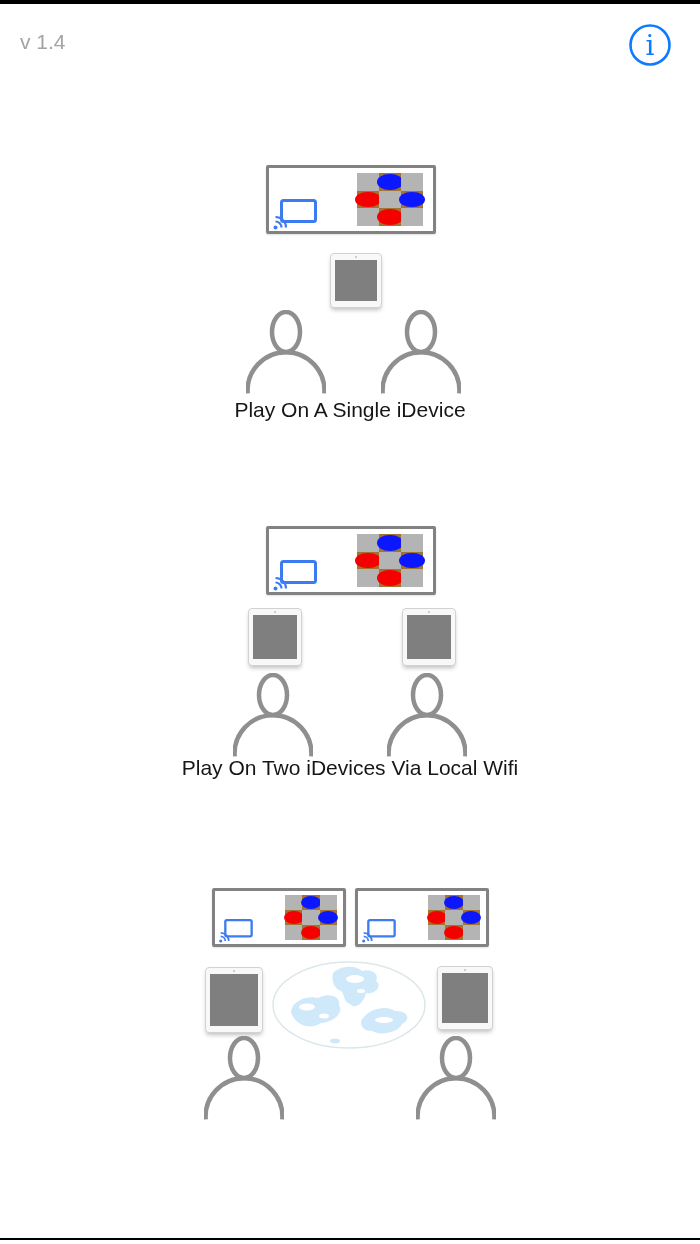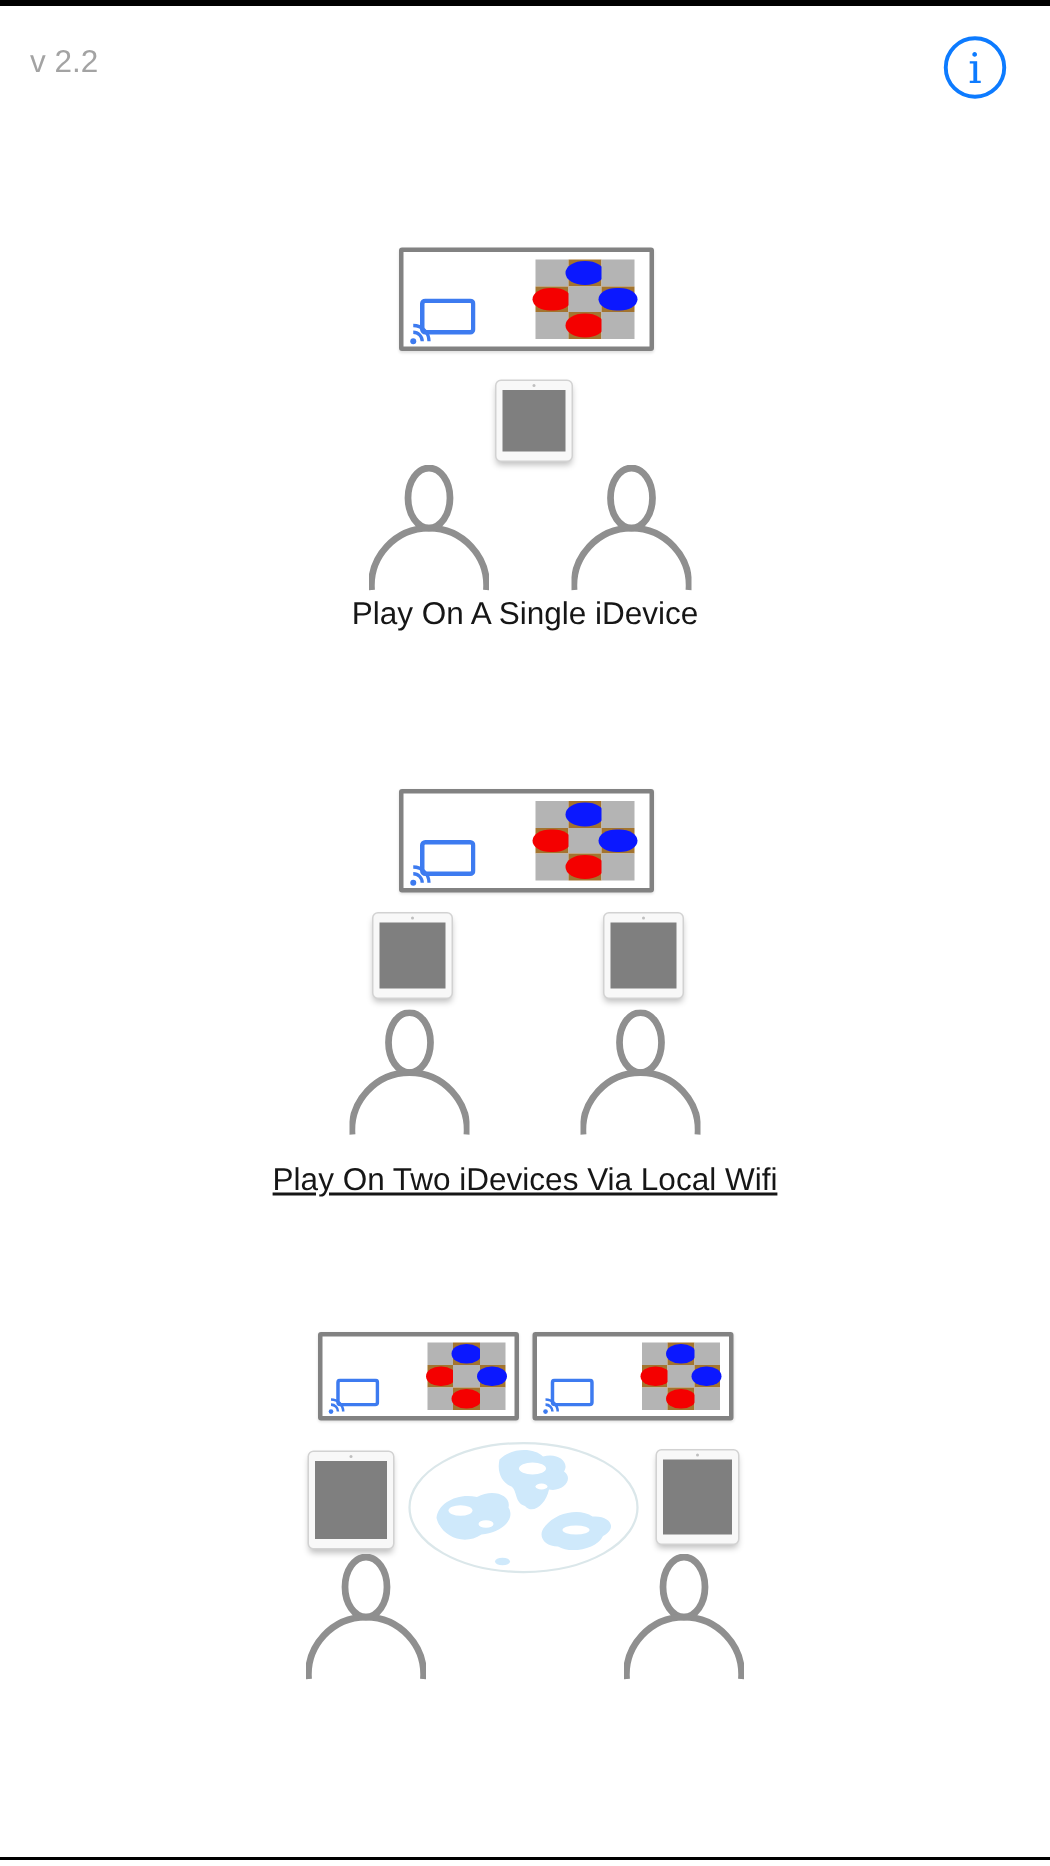--- a/index.html
+++ b/index.html
@@ -29,30 +29,30 @@
 
   .ipad{position:absolute;background:#f8f8f8;border:1px solid #d2d2d2;border-radius:4px;
         box-shadow:0 3px 4px -1px rgba(0,0,0,0.25);}
   .ipad .scr{position:absolute;left:4px;right:4px;top:6px;bottom:6px;background:#7f7f7f;}
   .ipad .cam{position:absolute;top:2px;left:50%;width:2px;height:2px;margin-left:-1px;border-radius:50%;background:#bfbfbf;}
 
   .person{position:absolute;width:80px;height:86px;}
   .globe{position:absolute;}
 
   .caption{position:absolute;left:0;width:700px;text-align:center;font-size:21px;color:#161616;}
-  .cap1{top:233px;} .cap2{top:249px;text-decoration:underline;} .cap3{top:236px;}
+  .cap1{top:233px;} .cap2{top:230px;} .cap3{top:236px;}
 </style>
 </head>
 <body>
 
 <div class="screen">
 
   <div class="top-bar"></div>
 
-  <span class="version">v 2.2</span>
+  <span class="version">v 1.4</span>
 
   <button class="info-btn" title="">
     <svg width="44" height="44" viewBox="0 0 44 44">
       <circle cx="22" cy="22" r="19.5" fill="none" stroke="#0d7bff" stroke-width="2.6"></circle>
       <text x="22" y="32" text-anchor="middle" font-family="DejaVu Serif, serif" font-size="28" fill="#0d7bff">i</text>
     </svg>
   </button>
 
   <div class="section sec1">
     <div class="tv tv-large" style="left:266px;top:0;">

